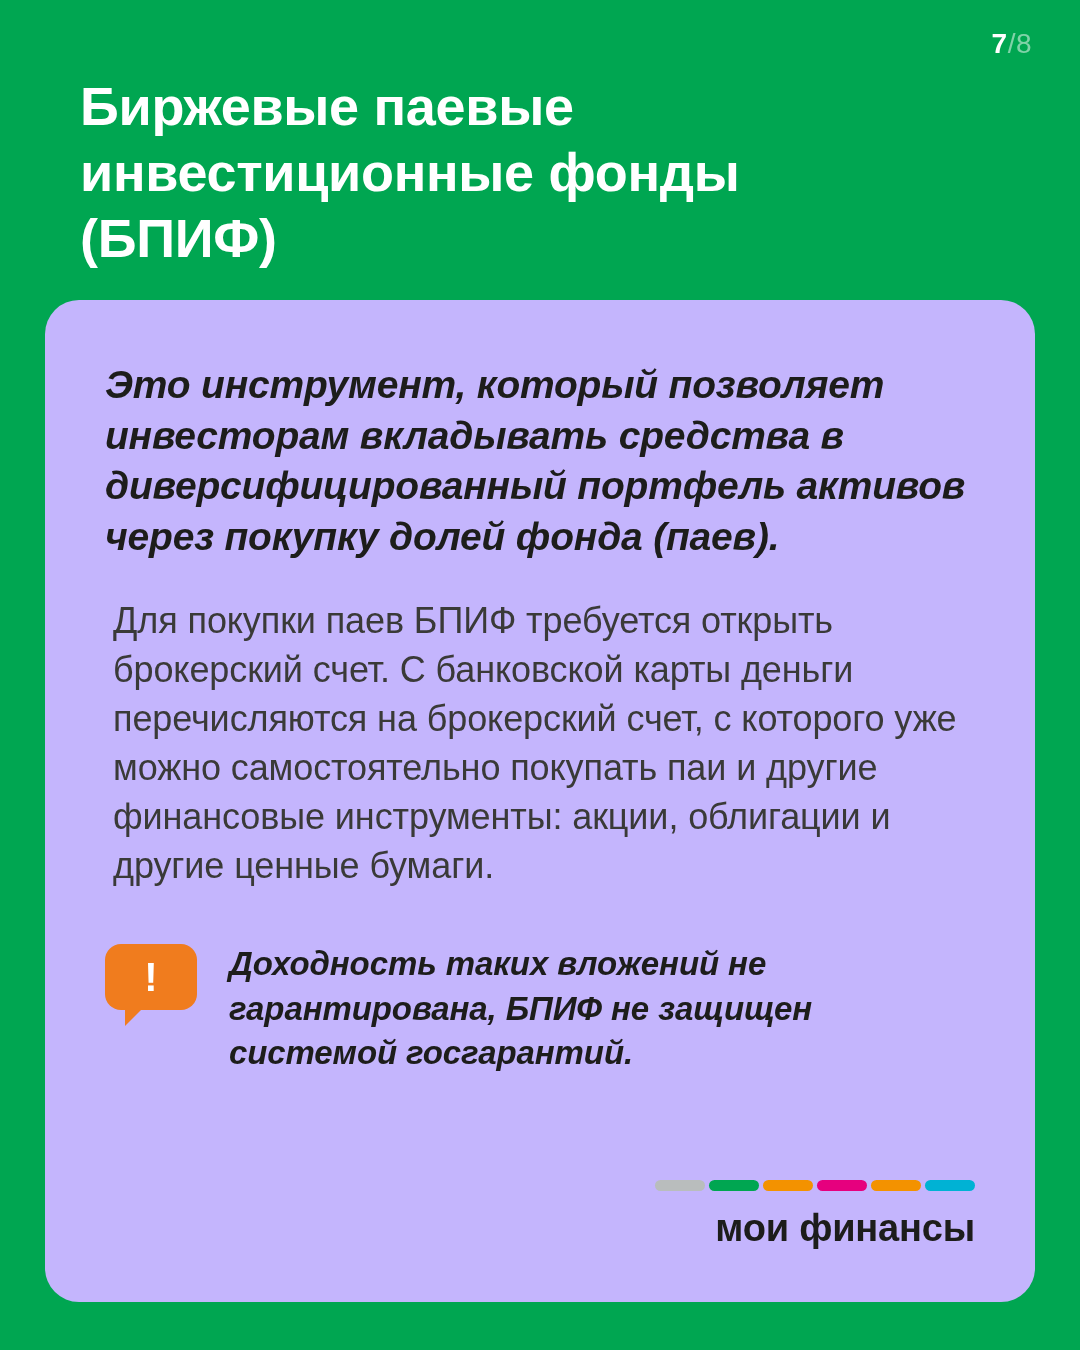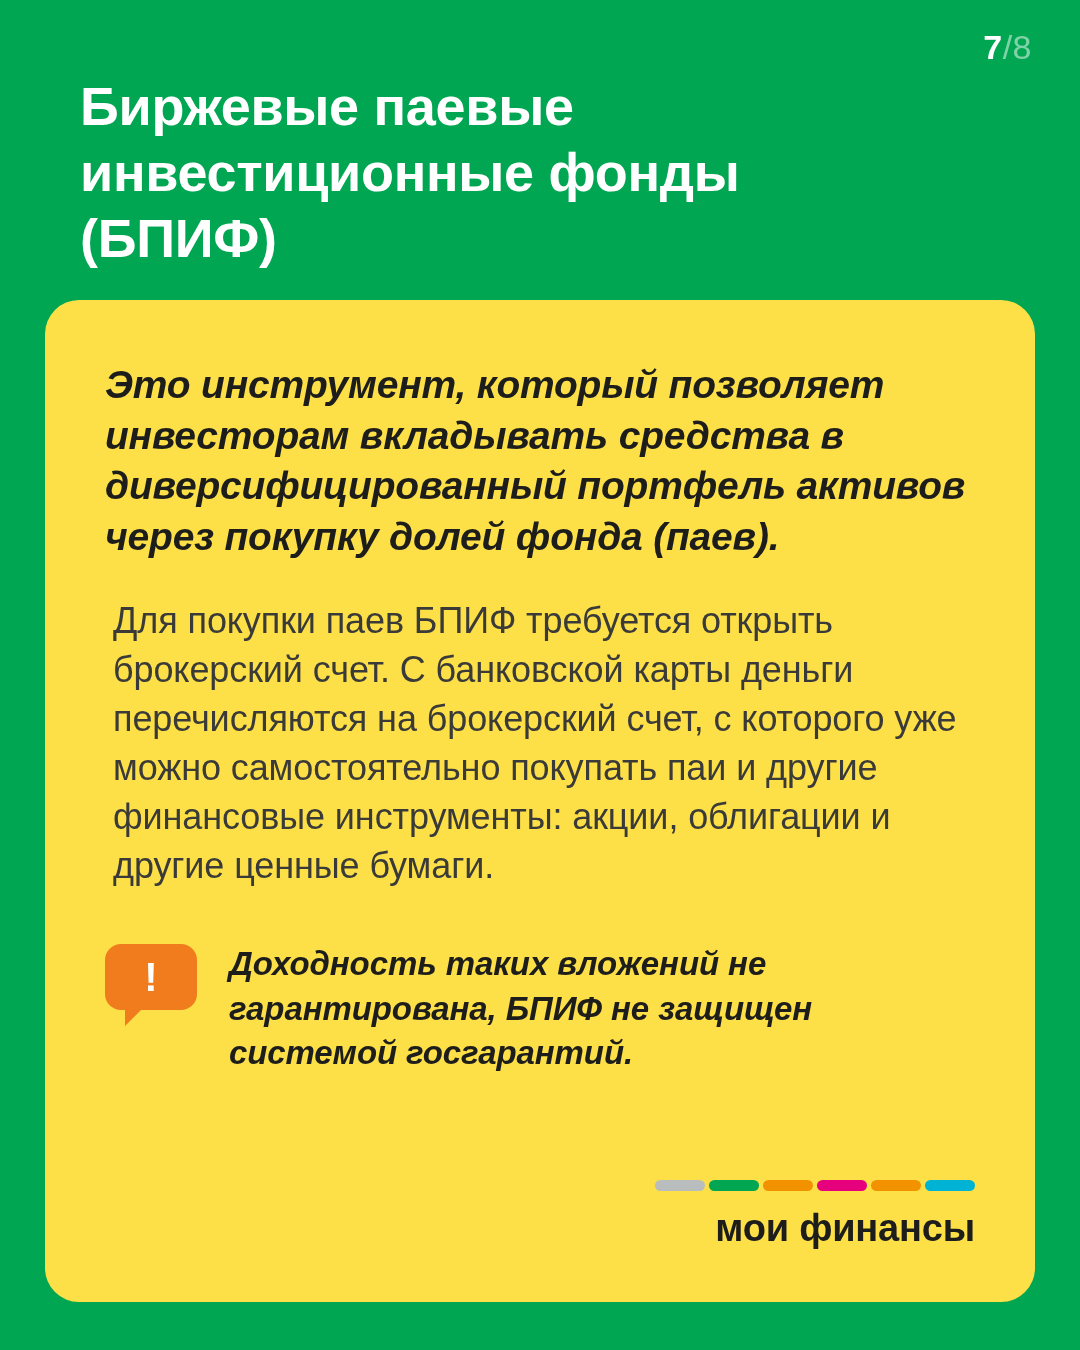--- a/index.html
+++ b/index.html
@@ -28,21 +28,21 @@
     position: relative;
     padding: 40px 64px 0 64px;
     height: 300px;
     box-sizing: border-box;
   }
 
   .page-counter {
     position: absolute;
     top: 28px;
     right: 48px;
-    font-size: 34px;
+    font-size: 28px;
     font-weight: 700;
     color: rgba(255,255,255,0.55);
     letter-spacing: 0.5px;
   }
   .page-counter .current {
     color: #ffffff;
     font-weight: 700;
   }
   .page-counter .sep {
     color: rgba(255,255,255,0.5);
@@ -64,21 +64,21 @@
     max-width: 860px;
   }
 
   
   .card {
     position: absolute;
     left: 45px;
     right: 45px;
     top: 300px;
     bottom: 48px;
-    background: #fde047;
+    background: #c4b5fd;
     border-radius: 34px;
     box-sizing: border-box;
     padding: 60px 60px 52px 60px;
   }
 
   .lead {
     margin: 0 0 34px 0;
     font-size: 39px;
     line-height: 1.30;
     font-weight: 700;

